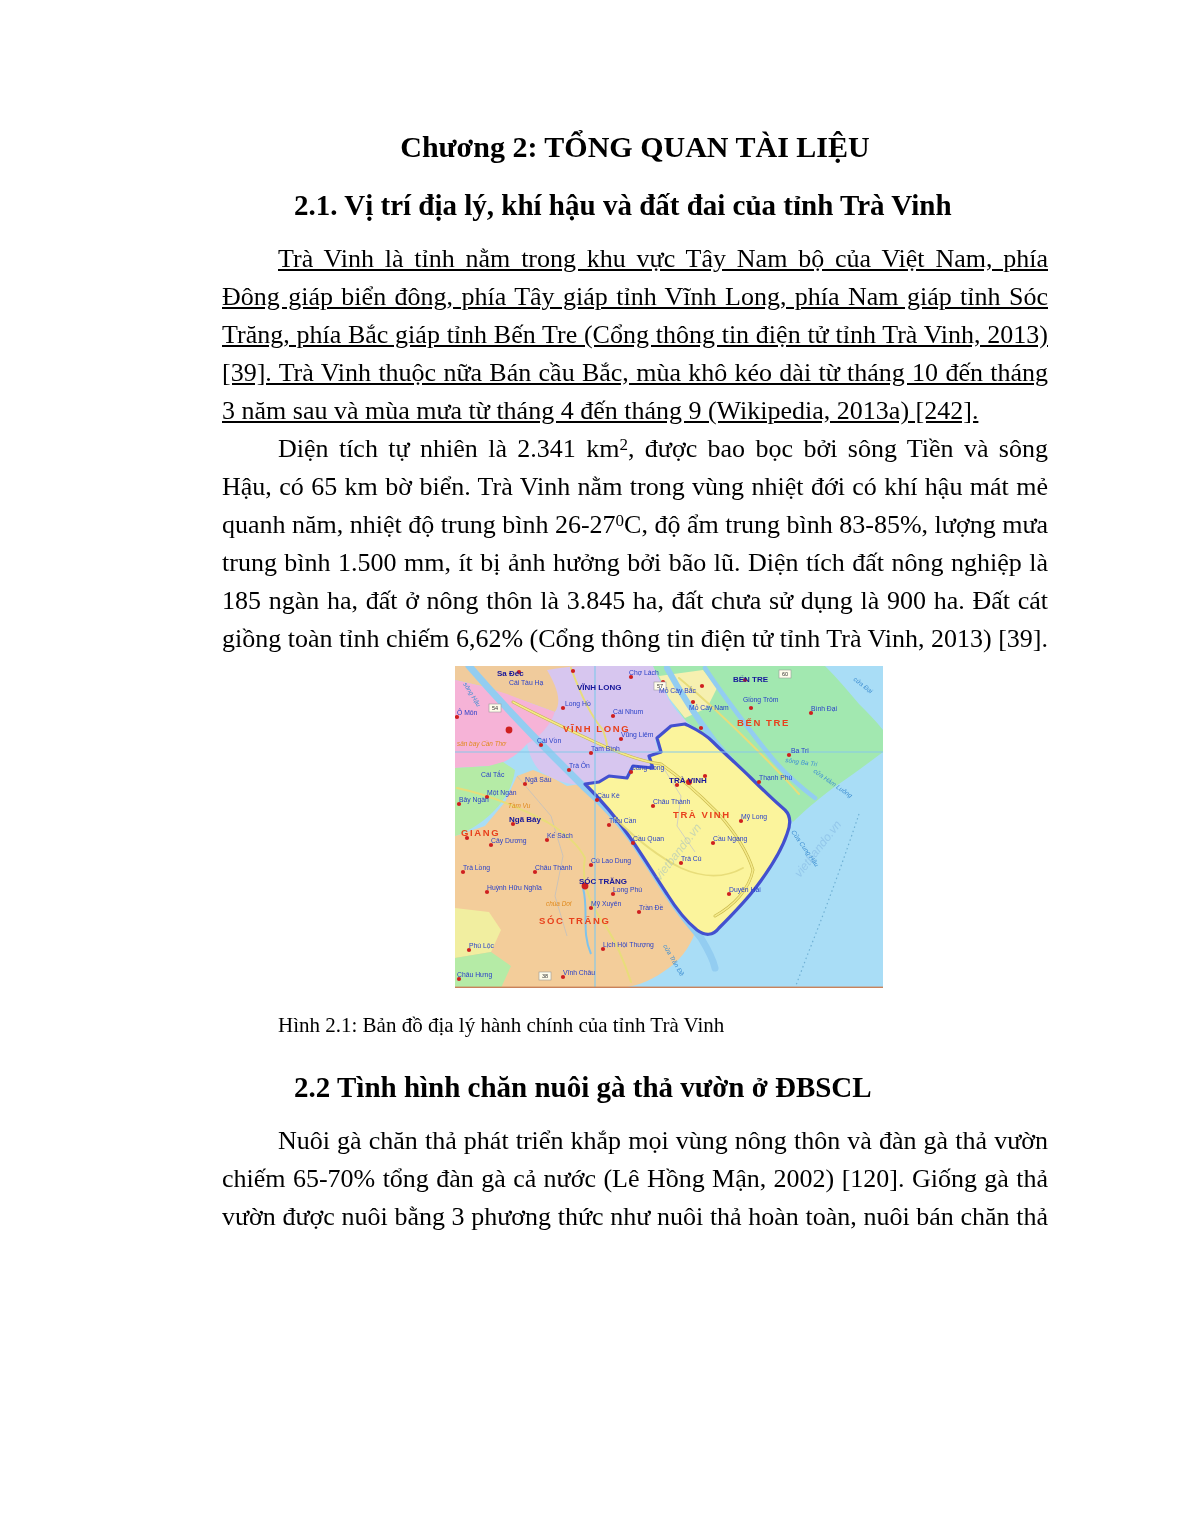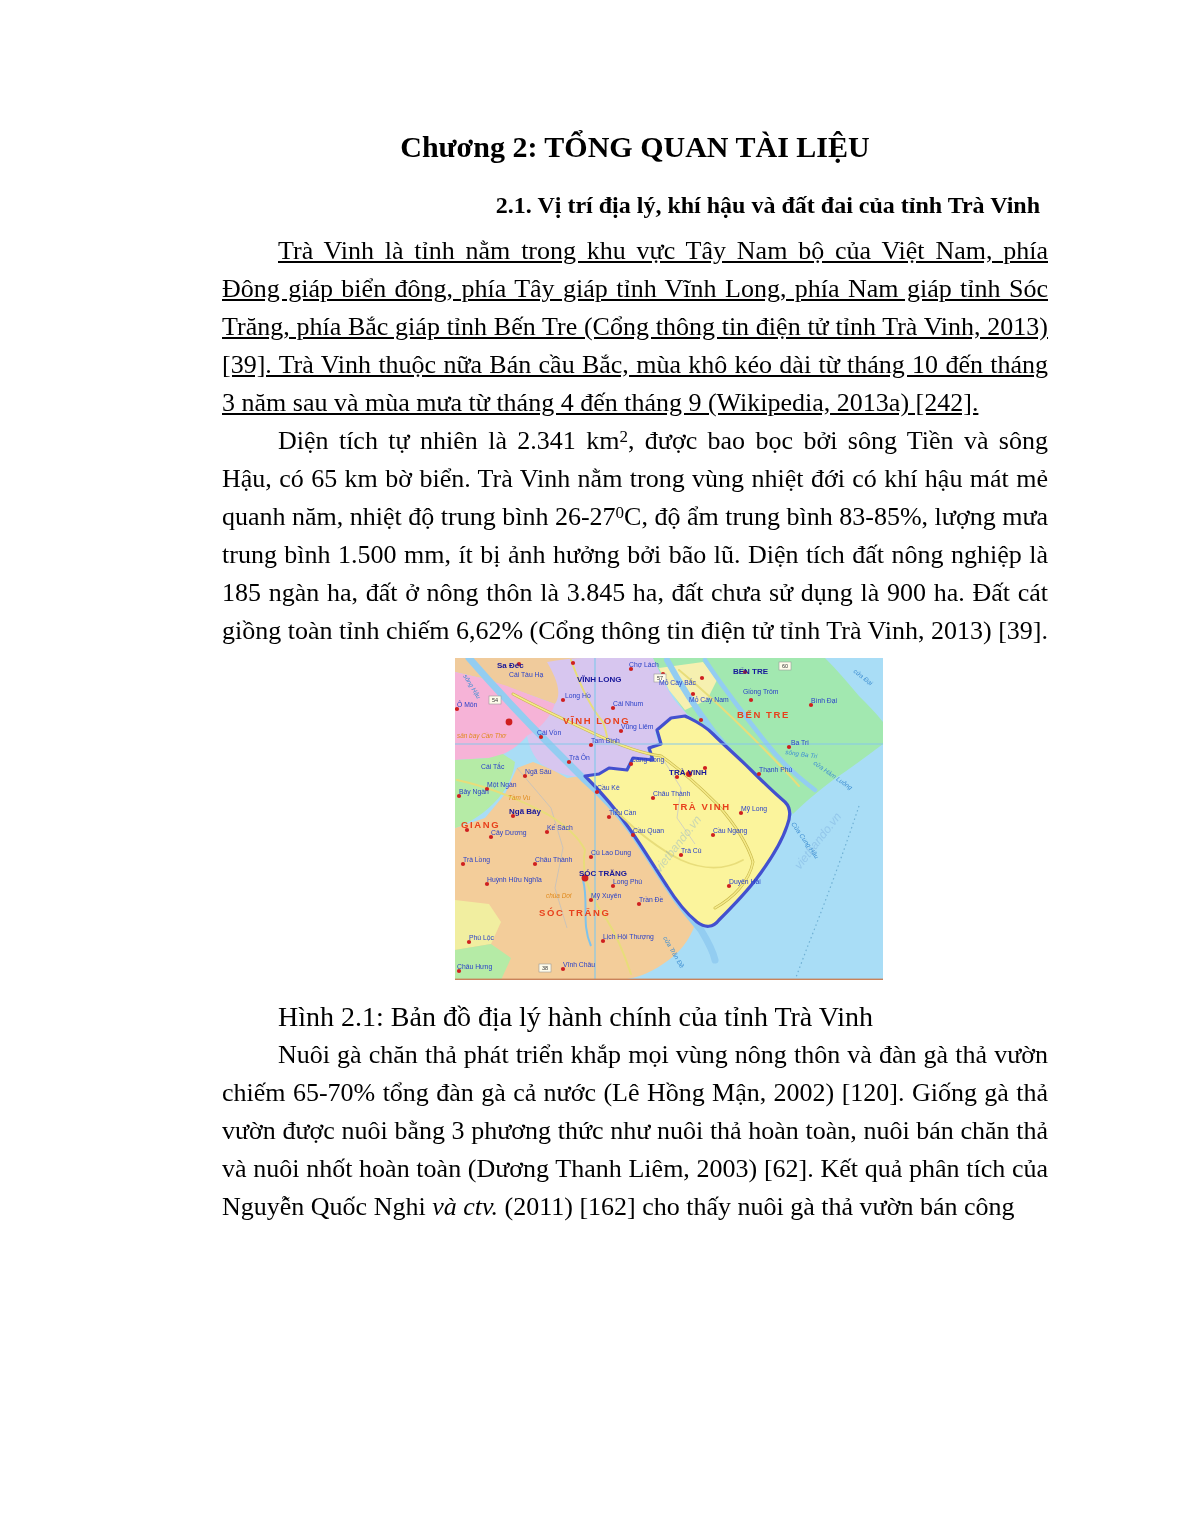--- a/index.html
+++ b/index.html
@@ -7,39 +7,39 @@
     position:relative; width:1190px; height:1244px; margin:0 auto;
     background:#ffffff; overflow:hidden; color:#000;
     font-family:"Liberation Serif", serif;
   }
   .content { margin-left:222px; margin-right:142px; }
   .title {
     margin-top:126px; text-align:center; font-weight:bold;
     font-size:30px; line-height:42px;
   }
   .h21, .h22 {
-    font-weight:bold; font-size:24px; line-height:38px;
-    padding-left:56px; margin:8px;text-align:right;
+    font-weight:bold; font-size:29px; line-height:38px;
+    padding-left:56px; margin:16px;
   }
   .h21 { margin-top:18px; }
   .h22 { margin-top:24px; }
   p.body {
     font-size:26px; line-height:38px; text-align:justify;
     text-indent:56px; margin:0;
   }
   .p1 { margin-top:8px;text-decoration:underline; }
   .p2 { margin-top:0; }
   .p3 { margin-top:14px; }
   .p4 { margin-top:12px; }
   sup.s { font-size:17px; line-height:0; vertical-align:7px; }
   .em-i { font-style:italic;margin-top:18px; }
   .map-fig { margin:8px 0 0 233px; width:428px; height:322px; padding:0; }
   .map-fig svg { display:block; }
   .caption {
-    margin:18px 0 0 0; font-size:28px; line-height:38px; padding-left:56px;
+    margin:18px 0 0 0; font-size:21px; line-height:38px; padding-left:56px;
   }
   .pagenum { margin-top:10px; text-align:center; font-size:26px; line-height:38px; }
 
   
   .ml { font-family:"Liberation Sans", sans-serif; }
   .prov  { fill:#e8401c; font-weight:bold; font-size:9.5px; letter-spacing:1.6px; }
   .city  { fill:#15159a; font-weight:bold; font-size:8px; }
   .town  { fill:#2a41c8; font-size:6.8px; }
   .water { fill:#3f8fd2; font-size:6.4px; font-style:italic; }
   .poi   { fill:#e08a1e; font-size:6.4px; font-style:italic; }
@@ -236,18 +236,19 @@
             <text x="208" y="280" class="ml water" transform="rotate(60 208 280)">cửa Trần Đề</text>
             <text x="345" y="212" class="ml wm" transform="rotate(-52 345 212)">vietbando.vn</text>
             <text x="205" y="215" class="ml wm" transform="rotate(-52 205 215)">vietbando.vn</text>
           </g>
       </svg>
     </figure>
 
     <p class="caption">Hình 2.1: Bản đồ địa lý hành chính của tỉnh Trà Vinh</p>
 
 
+    <h2 class="h22">2.2 Tình hình chăn nuôi gà thả vườn ở ĐBSCL</h2>
 
     <p class="body p4"><span>Nuôi gà chăn thả phát triển khắp mọi vùng nông thôn và đàn gà thả vườn chiếm 65-70% tổng đàn gà cả nước (Lê Hồng Mận, 2002) [120]. Giống gà thả vườn được nuôi bằng 3 phương thức như nuôi thả hoàn toàn, nuôi bán chăn thả và nuôi nhốt hoàn toàn (Dương Thanh Liêm, 2003) [62]. Kết quả phân tích của Nguyễn Quốc Nghi </span><span class="em-i">và ctv.</span><span> (2011) [162] cho thấy nuôi gà thả vườn bán công</span></p>
 
     <div class="pagenum">3</div>
   </div>
 </div>
 
 </body></html>

